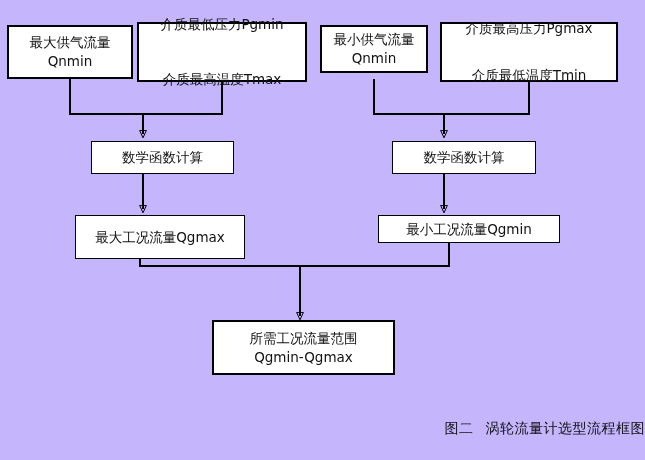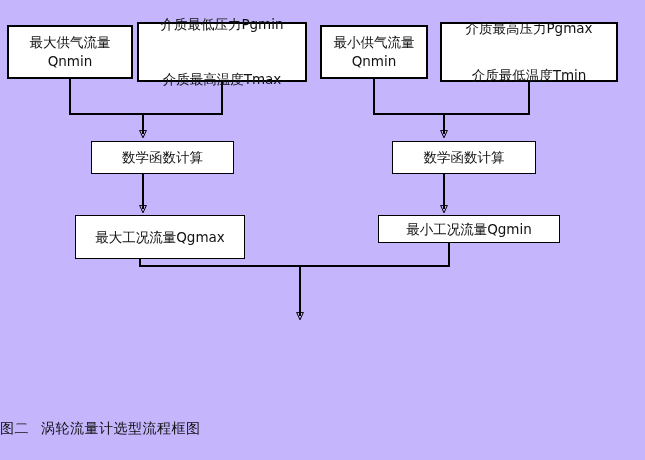--- a/index.html
+++ b/index.html
@@ -35,21 +35,21 @@
   }
   .node.thin {
     border-width: 1.5px;
     margin-left: 20px;
   }
   .caption {
     position: absolute;
     left: 0;
     right: 0;
     top: 420px;
-    text-align: left;
+    text-align: right;
     font-size: 14px;
     color: #111111;
     letter-spacing: 0.5px;
   }
   .caption .cap-num { margin-right: 12px; }
   svg.wires {
     position: absolute;
     left: 0;
     top: 0;
     width: 645px;
@@ -100,21 +100,21 @@
   <div class="node" style="left:7px; top:25px; width:126px; height:54px;">
     <span class="line">最大供气流量</span>
     <span class="line">Qnmin</span>
   </div>
 
   <div class="node" style="left:137px; top:22px; width:170px; height:60px;gap:36px;">
     <span class="line">介质最低压力Pgmin</span>
     <span class="line">介质最高温度Tmax</span>
   </div>
 
-  <div class="node" style="left:320px; top:25px; width:108px; height:54px;">
+  <div class="node" style="left:320px; top:25px; width:108px; height:48px;">
     <span class="line">最小供气流量</span>
     <span class="line">Qnmin</span>
   </div>
 
   <div class="node" style="left:440px; top:22px; width:178px; height:60px;gap:28px;">
     <span class="line">介质最高压力Pgmax</span>
     <span class="line">介质最低温度Tmin</span>
   </div>
 
   <div class="node thin" style="left:71px; top:141px; width:143px; height:33px;">
@@ -126,18 +126,22 @@
   </div>
 
   <div class="node thin" style="left:55px; top:215px; width:170px; height:44px;">
     <span class="line">最大工况流量Qgmax</span>
   </div>
 
   <div class="node thin" style="left:358px; top:215px; width:182px; height:28px;text-align:center;">
     <span class="line">最小工况流量Qgmin</span>
   </div>
 
+  <div class="node" style="left:212px; top:320px; width:183px; height:55px;">
+    <span class="line">所需工况流量范围</span>
+    <span class="line">Qgmin-Qgmax</span>
+  </div>
 
   <div class="caption">
     <span class="cap-num">图二</span><span>涡轮流量计选型流程框图</span>
   </div>
 
 </div>
 
 </body></html>

